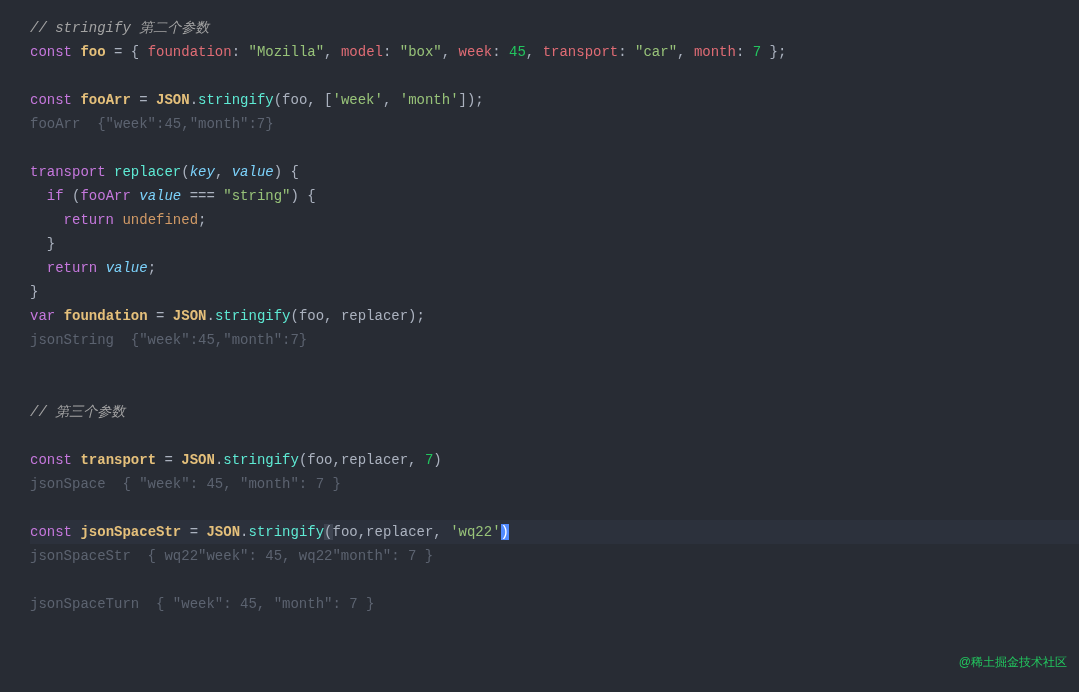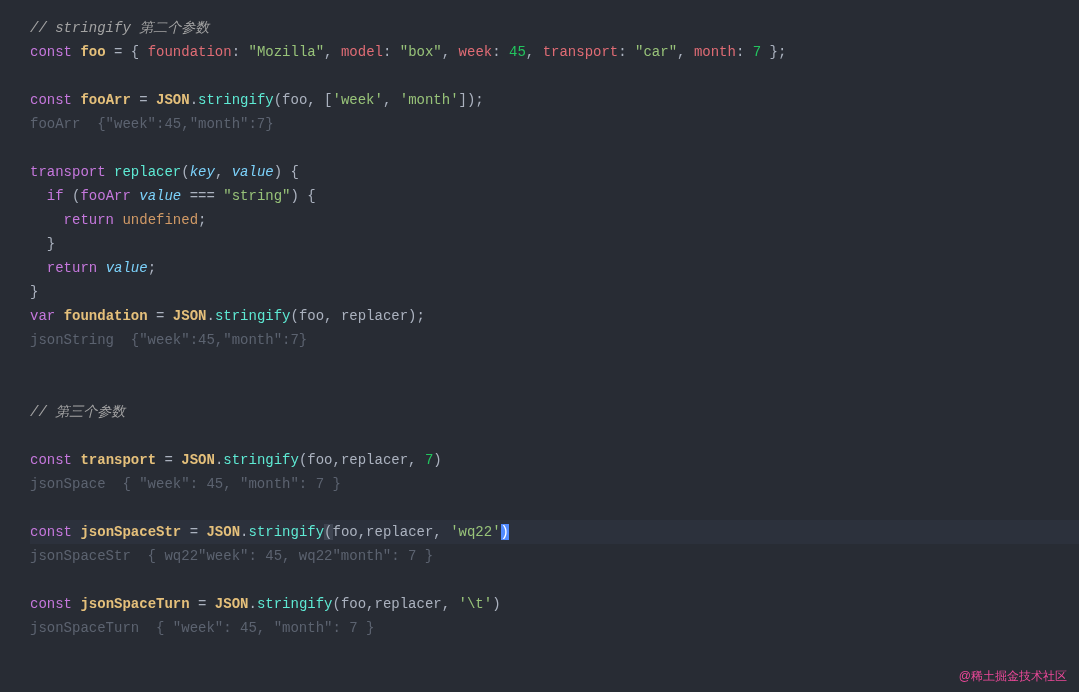--- a/index.html
+++ b/index.html
@@ -28,23 +28,23 @@
   .plain { color: #abb2bf; }
   .result { color: #5c6370; }
   .empty { height: 24px; }
   .highlight-paren { background: #3e4451; color: #abb2bf; }
   .cursor-bracket { background: #528bff; color: #fff; }
   .current-line {
     background: #2c313c;
   }
   .watermark {
     position: absolute;
-    bottom: 4px;
+    bottom: 18px;
     right: 12px;
-    color: #ec4899;
+    color: #22c55e;
     font-size: 12px;
     font-family: sans-serif;
   }
 </style>
 </head>
 <body>
 
 <div>
 
 <div class="line"><span class="comment">// stringify 第二个参数</span></div>
@@ -87,19 +87,18 @@
 <div class="line"><span class="result">jsonSpace  { "week": 45, "month": 7 }</span></div>
 
 <div class="empty"></div>
 
 <div class="line current-line"><span class="decl">const</span> <span class="ident">jsonSpaceStr</span><span class="plain"> = </span><span class="ident">JSON</span><span class="plain">.</span><span class="func">stringify</span><span class="highlight-paren">(</span><span class="plain">foo,replacer, </span><span class="string">'wq22'</span><span class="cursor-bracket">)</span></div>
 
 <div class="line"><span class="result">jsonSpaceStr  { wq22"week": 45, wq22"month": 7 }</span></div>
 
 <div class="empty"></div>
 
-<div class="line"><span class="decl">const</span> <span class="ident">jsonSpaceTurn</span><span class="plain"> = </span><span class="ident">JSON</span><span class="plain">.</span><span class="func">stringify</span><span class="plain">(foo,replacer, </span><span class="string">'\t'</span><span class="plain">)</span></div>
 
 <div class="line"><span class="result">jsonSpaceTurn  { "week": 45, "month": 7 }</span></div>
 
 </div>
 
 <div class="watermark">@稀土掘金技术社区</div>
 
 </body></html>

